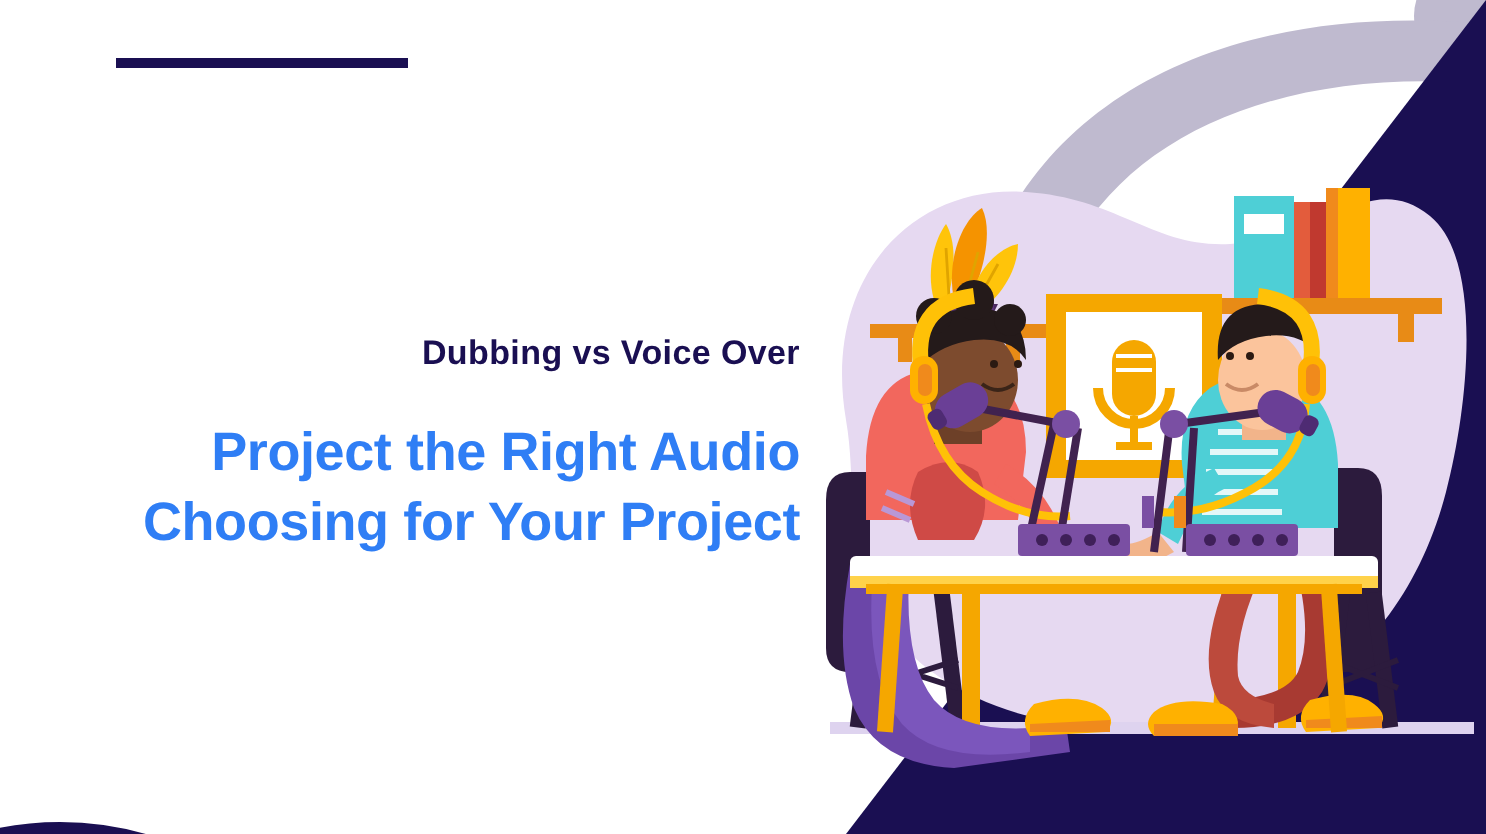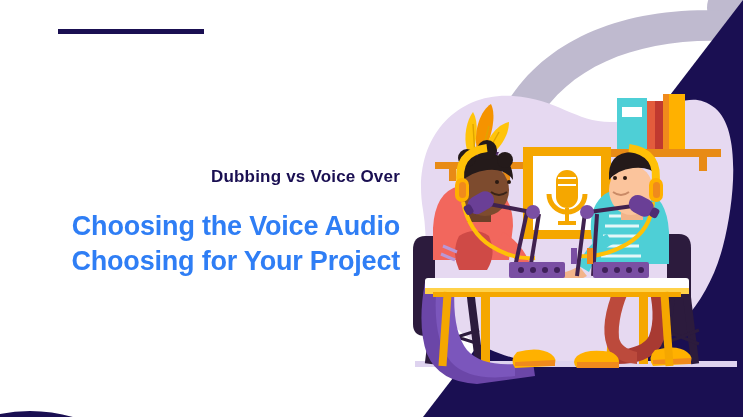--- a/index.html
+++ b/index.html
@@ -76,21 +76,21 @@
         <circle cx="150" cy="300" r="152"></circle>
         <circle cx="150" cy="300" r="112"></circle>
         <circle cx="150" cy="300" r="74"></circle>
       </g>
     </svg>
   </div>
 
   <div class="text-col">
     <p class="eyebrow">Dubbing vs Voice Over</p>
     <h1 class="headline">
-      <span>Choosing the Voice Audio</span><br>
+      <span>Project the Right Audio</span><br>
       <span>Choosing for Your Project</span>
     </h1>
   </div>
 
   <div class="art">
     <svg width="380" height="417" viewBox="0 0 380 417" xmlns="http://www.w3.org/2000/svg">
       <defs>
         <clipPath id="frameClip">
             <rect x="0" y="0" width="380" height="417"></rect>
           </clipPath>

